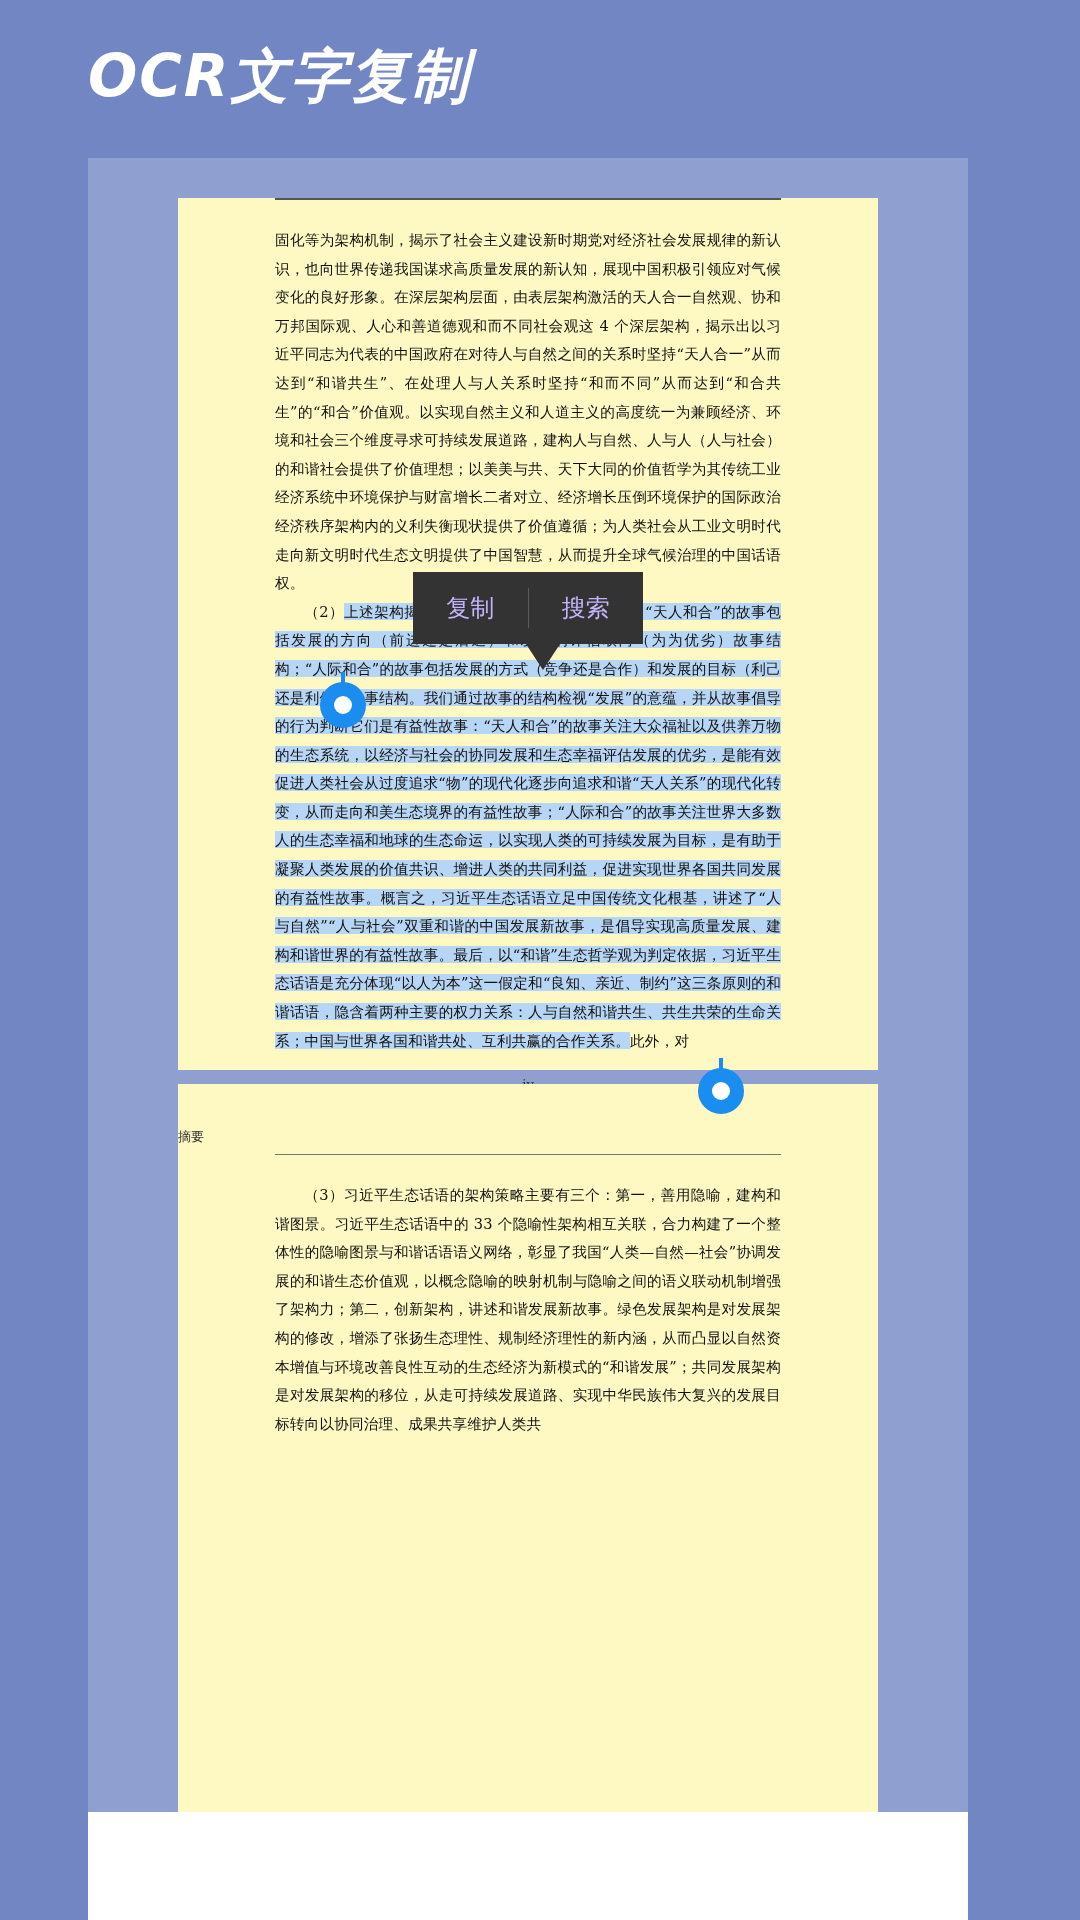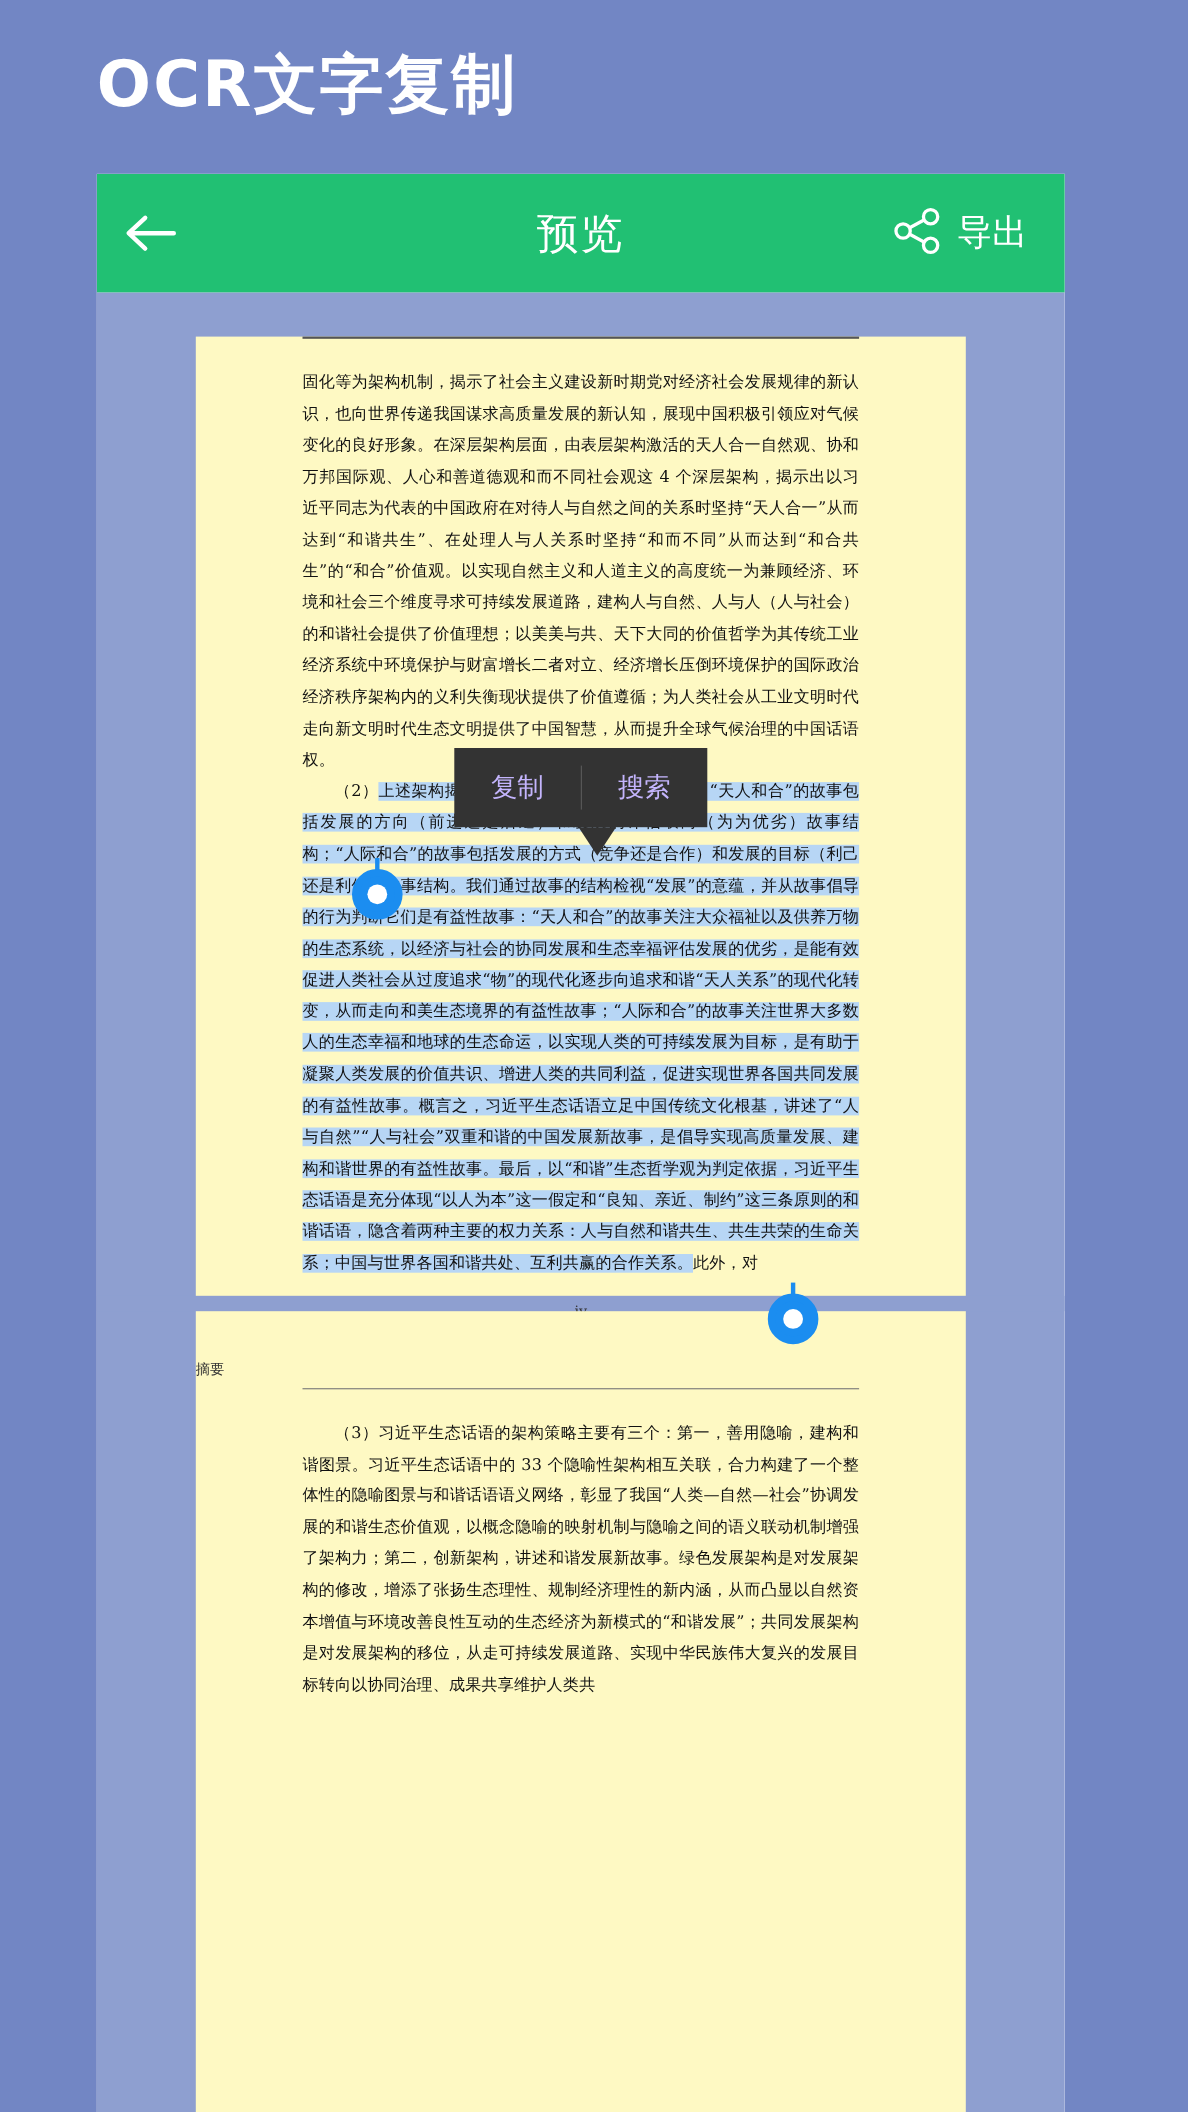--- a/index.html
+++ b/index.html
@@ -16,20 +16,21 @@
   }
   .page-title {
     position: absolute;
     left: 88px;
     top: 38px;
     font-size: 58px;
     font-weight: bold;
     color: #ffffff;
     letter-spacing: 2px;
     font-family: "DejaVu Sans", sans-serif;
+    font-style: italic;
   }
   .phone {
     position: absolute;
     left: 88px;
     top: 158px;
     width: 880px;
     height: 1762px;
     background: #ffffff;
     overflow: hidden;
   }
@@ -212,41 +213,20 @@
   .handle-start { left: 232px; top: 514px; }
   .handle-end   { left: 610px; top: 900px; }
 </style>
 </head>
 <body>
 
 <div class="page-title">OCR文字复制</div>
 
 <div class="phone">
 
-  <div class="appbar">
-    <div class="back-arrow">
-      <span>
-        <svg width="48" height="40" viewBox="0 0 48 40">
-          <path d="M46 20 H6 M20 6 L5 20 L20 34" fill="none" stroke="#ffffff" stroke-width="4" stroke-linecap="round" stroke-linejoin="round"></path>
-        </svg>
-      </span>
-    </div>
-    <div class="appbar-title">预览</div>
-    <div class="appbar-right">
-      <span class="share-icon">
-        <svg width="48" height="48" viewBox="0 0 48 48">
-          <circle cx="36" cy="11" r="6.5" fill="none" stroke="#ffffff" stroke-width="3"></circle>
-          <circle cx="36" cy="37" r="6.5" fill="none" stroke="#ffffff" stroke-width="3"></circle>
-          <circle cx="11" cy="24" r="6.5" fill="none" stroke="#ffffff" stroke-width="3"></circle>
-          <path d="M17 21 L30 14 M17 27 L30 34" fill="none" stroke="#ffffff" stroke-width="3"></path>
-        </svg>
-      </span>
-      <span class="export-label">导出</span>
-    </div>
-  </div>
 
   <div class="doc-area">
 
     <div class="sheet first">
       <div class="rule"></div>
       <div class="body-text">固化等为架构机制，揭示了社会主义建设新时期党对经济社会发展规律的新认识，也向世界传递我国谋求高质量发展的新认知，展现中国积极引领应对气候变化的良好形象。在深层架构层面，由表层架构激活的天人合一自然观、协和万邦国际观、人心和善道德观和而不同社会观这 4 个深层架构，揭示出以习近平同志为代表的中国政府在对待人与自然之间的关系时坚持“天人合一”从而达到“和谐共生”、在处理人与人关系时坚持“和而不同”从而达到“和合共生”的“和合”价值观。以实现自然主义和人道主义的高度统一为兼顾经济、环境和社会三个维度寻求可持续发展道路，建构人与自然、人与人（人与社会）的和谐社会提供了价值理想；以美美与共、天下大同的价值哲学为其传统工业经济系统中环境保护与财富增长二者对立、经济增长压倒环境保护的国际政治经济秩序架构内的义利失衡现状提供了价值遵循；为人类社会从工业文明时代走向新文明时代生态文明提供了中国智慧，从而提升全球气候治理的中国话语权。</div>
       <div class="body-text indent"><span>（2）</span><span class="hl">上述架构揭示了两个关于中国发展的新故事：“天人和合”的故事包括发展的方向（前进还是后退）和发展的评估取向（为为优劣）故事结构；“人际和合”的故事包括发展的方式（竞争还是合作）和发展的目标（利己还是利他）故事结构。我们通过故事的结构检视“发展”的意蕴，并从故事倡导的行为判断它们是有益性故事：“天人和合”的故事关注大众福祉以及供养万物的生态系统，以经济与社会的协同发展和生态幸福评估发展的优劣，是能有效促进人类社会从过度追求“物”的现代化逐步向追求和谐“天人关系”的现代化转变，从而走向和美生态境界的有益性故事；“人际和合”的故事关注世界大多数人的生态幸福和地球的生态命运，以实现人类的可持续发展为目标，是有助于凝聚人类发展的价值共识、增进人类的共同利益，促进实现世界各国共同发展的有益性故事。概言之，习近平生态话语立足中国传统文化根基，讲述了“人与自然”“人与社会”双重和谐的中国发展新故事，是倡导实现高质量发展、建构和谐世界的有益性故事。最后，以“和谐”生态哲学观为判定依据，习近平生态话语是充分体现“以人为本”这一假定和“良知、亲近、制约”这三条原则的和谐话语，隐含着两种主要的权力关系：人与自然和谐共生、共生共荣的生命关系；中国与世界各国和谐共处、互利共赢的合作关系。</span><span>此外，对</span></div>
       <div class="page-num">iv</div>
       <div class="copyright">(C)1994-2022 China Academic Journal Electronic Publishing House. All rights reserved.    http://www.cnki.net</div>
     </div>

